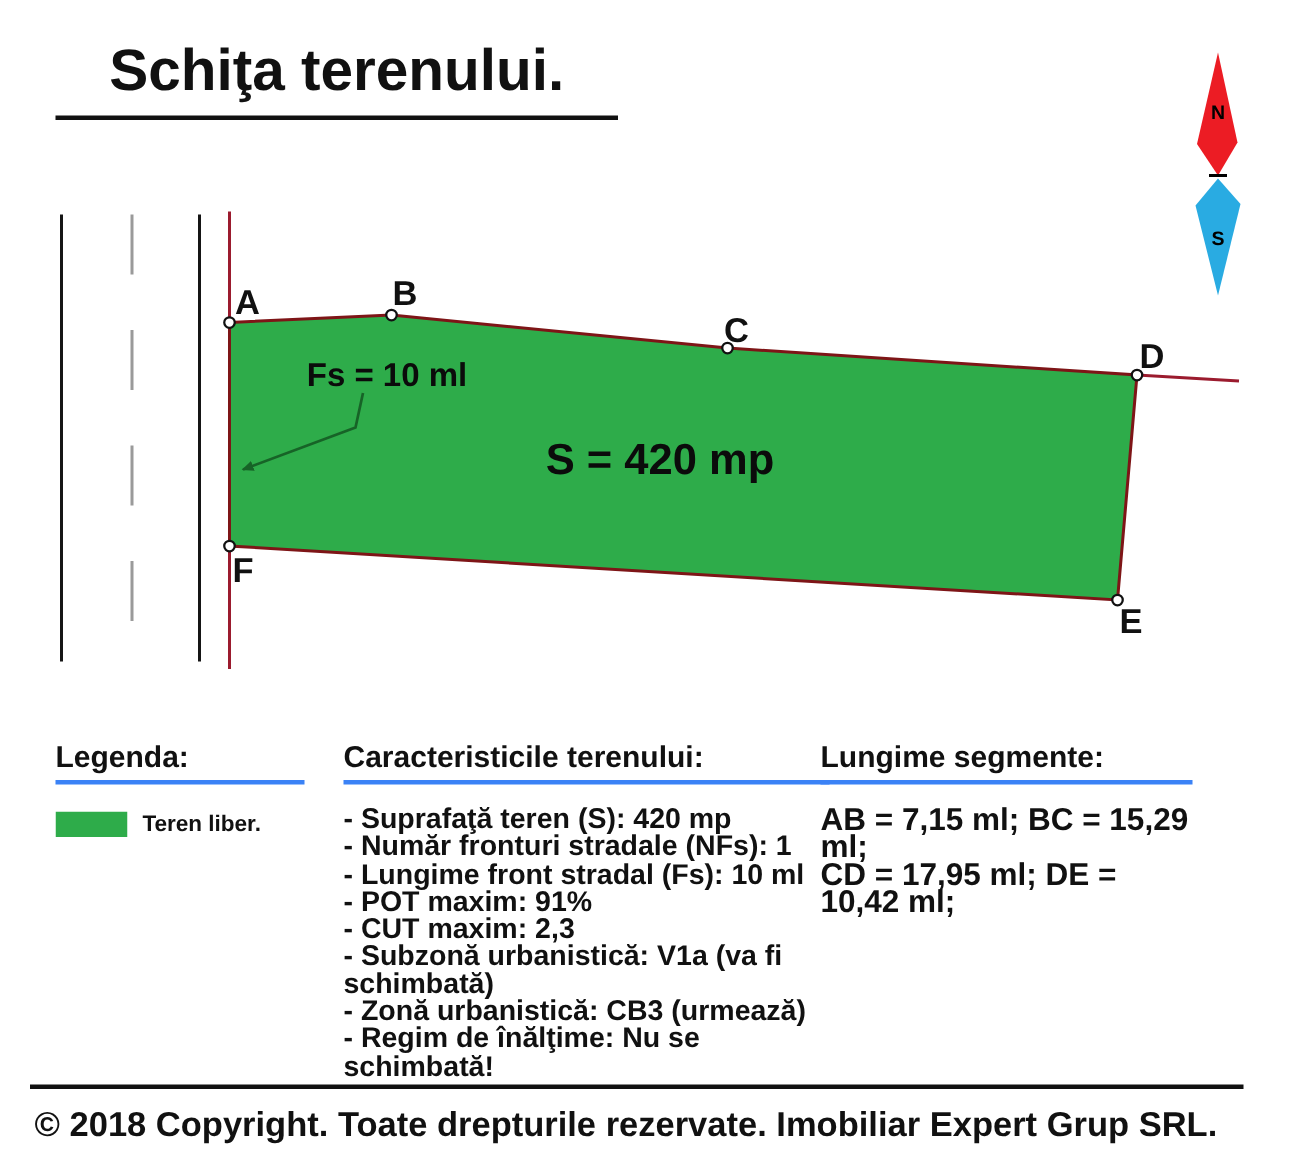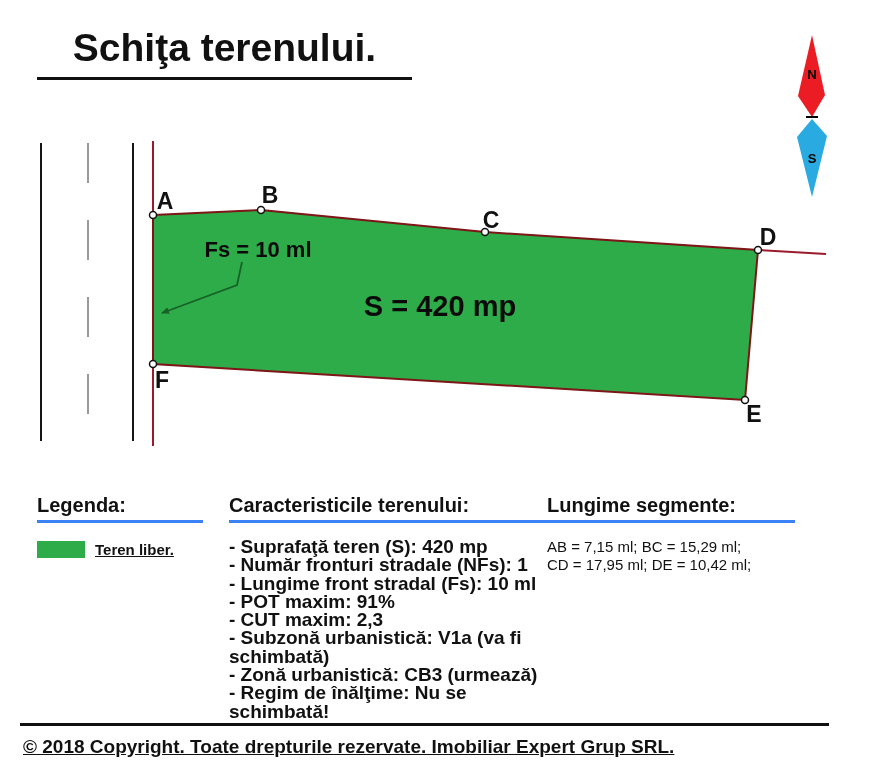--- a/index.html
+++ b/index.html
@@ -19,27 +19,27 @@
   .front-text { font-size:22px; font-weight:bold; fill:#0b0b0b; }
   .compass-letter { font-size:13px; font-weight:bold; fill:#000; }
   .section { position:absolute; top:494px; }
   .section-heading {
     font-size:20px; font-weight:bold; margin:0;
     padding-bottom:3px; border-bottom:3px solid #3b82f6;
   }
   #legend { left:37px; width:166px; }
   #characteristics { left:229px; width:324px; }
   #segments { left:547px; width:248px; }
-  .legend-row { margin-top:18px; display:flex; align-items:flex-end; gap:10px;text-decoration:underline; }
+  .legend-row { margin-top:18px; display:flex; align-items:flex-end; gap:10px; }
   .legend-label { font-size:15px; font-weight:bold; }
   .char-list { margin-top:15px; font-size:19px; font-weight:bold; line-height:18.3px; }
   .char-note { font-weight:bold; }
-  .seg-lines { margin-top:15px; font-size:15px; font-weight:normal; line-height:18.3px; }
+  .seg-lines { margin-top:15px; font-size:21px; font-weight:bold; line-height:18.3px; }
   .footer-line { position:absolute; left:20px; top:723px; width:809px; height:0; border-top:3px solid #111; }
-  .footer-text { position:absolute; left:23px; top:736px; font-size:19px; font-weight:bold;text-decoration:underline; }
+  .footer-text { position:absolute; left:23px; top:736px; font-size:23px; font-weight:bold; }
 </style>
 </head>
 <body>
 
 <div class="page">
 
   <svg class="sketch-svg" width="873" height="480" viewBox="0 0 873 480">
     <defs>
       <marker id="arrowhead" markerWidth="9" markerHeight="8" refX="7" refY="3.5" orient="auto" markerUnits="userSpaceOnUse">
         <path d="M0,0 L8,3.5 L0,7 z" fill="#176327"></path>

